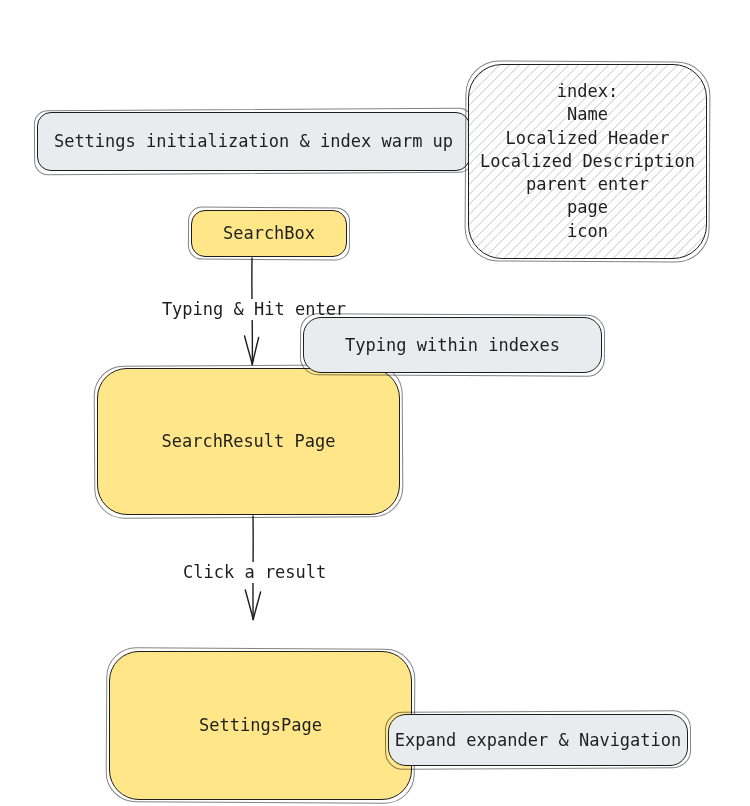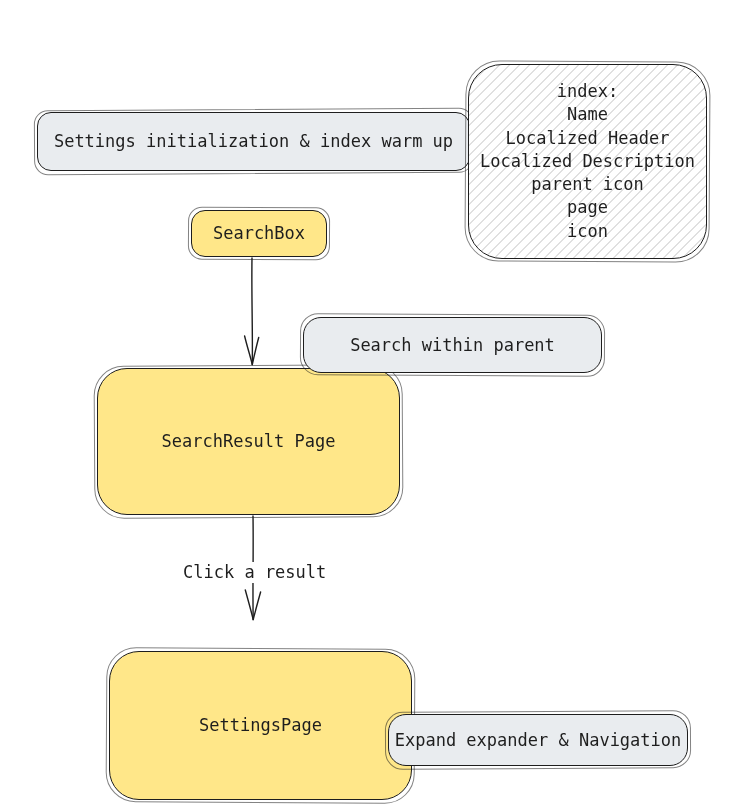--- a/index.html
+++ b/index.html
@@ -47,21 +47,21 @@
     background:
       repeating-linear-gradient(135deg,
         var(--hatch-line) 0px, var(--hatch-line) 1.4px,
         transparent 1.4px, transparent 7px);
     background-color:#fff;
   }
   
   #node-warmup       {left:37px;  top:112px; width:433px; height:59px;  border-radius:14px; z-index:1;}
   #node-index-note   {left:468px; top:64px;  width:239px; height:195px; border-radius:34px; z-index:2;
                       flex-direction:column; justify-content:center;}
-  #node-searchbox    {left:191px; top:210px; width:136px; height:47px;  border-radius:14px; z-index:2;}
+  #node-searchbox    {left:191px; top:210px; width:156px; height:47px;  border-radius:14px; z-index:2;}
   #node-searchresult {left:97px;  top:368px; width:303px; height:147px; border-radius:30px; z-index:5;}
   #node-search-within{left:303px; top:317px; width:299px; height:56px;  border-radius:18px; z-index:6;}
   #node-settingspage {left:109px; top:651px; width:303px; height:149px; border-radius:30px; z-index:5;}
   #node-expand       {left:388px; top:714px; width:300px; height:52px;  border-radius:18px; z-index:6;}
   .note-line{display:block;font-size:17px;line-height:23.3px;}
   
   #arrows-layer{
     position:absolute;left:0;top:0;width:750px;height:806px;
     z-index:3;pointer-events:none;
   }
@@ -88,21 +88,21 @@
 
   <div class="node fill-gray" id="node-warmup">
     <span>Settings initialization &amp; index warm up</span>
   </div>
 
   <div class="node fill-hachure alt" id="node-index-note">
     <span class="note-line">index:</span>
     <span class="note-line">Name</span>
     <span class="note-line">Localized Header</span>
     <span class="note-line">Localized Description</span>
-    <span class="note-line">parent icon</span>
+    <span class="note-line">parent enter</span>
     <span class="note-line">page</span>
     <span class="note-line">icon</span>
   </div>
 
   <div class="node fill-yellow alt" id="node-searchbox">
     <span>SearchBox</span>
   </div>
 
   <svg id="arrows-layer" viewBox="0 0 750 806">
     <g>
@@ -110,28 +110,29 @@
       <path d="M244.6 336 C247 346, 250.2 356, 252.3 364.5"></path>
       <path d="M252.3 364.5 C254.4 355, 256.7 345, 258.7 337.5"></path>
     </g>
     <g>
       <path d="M253 516 C253.6 550, 252.5 586, 253.2 619"></path>
       <path d="M245.3 590 C248 600, 251.2 611, 253.2 619.6"></path>
       <path d="M253.2 619.6 C255.6 610, 258.4 600, 260.6 592"></path>
     </g>
   </svg>
 
+  <div class="arrow-label" id="label-typing">Typing &amp; Hit enter</div>
   <div class="arrow-label" id="label-click">Click a result</div>
 
   <div class="node fill-yellow" id="node-searchresult">
     <span>SearchResult Page</span>
   </div>
 
   <div class="node fill-gray alt" id="node-search-within">
-    <span>Search within parent</span>
+    <span>Typing within indexes</span>
   </div>
 
   <div class="node fill-yellow alt" id="node-settingspage">
     <span>SettingsPage</span>
   </div>
 
   <div class="node fill-gray" id="node-expand">
     <span>Expand expander &amp; Navigation</span>
   </div>
 

